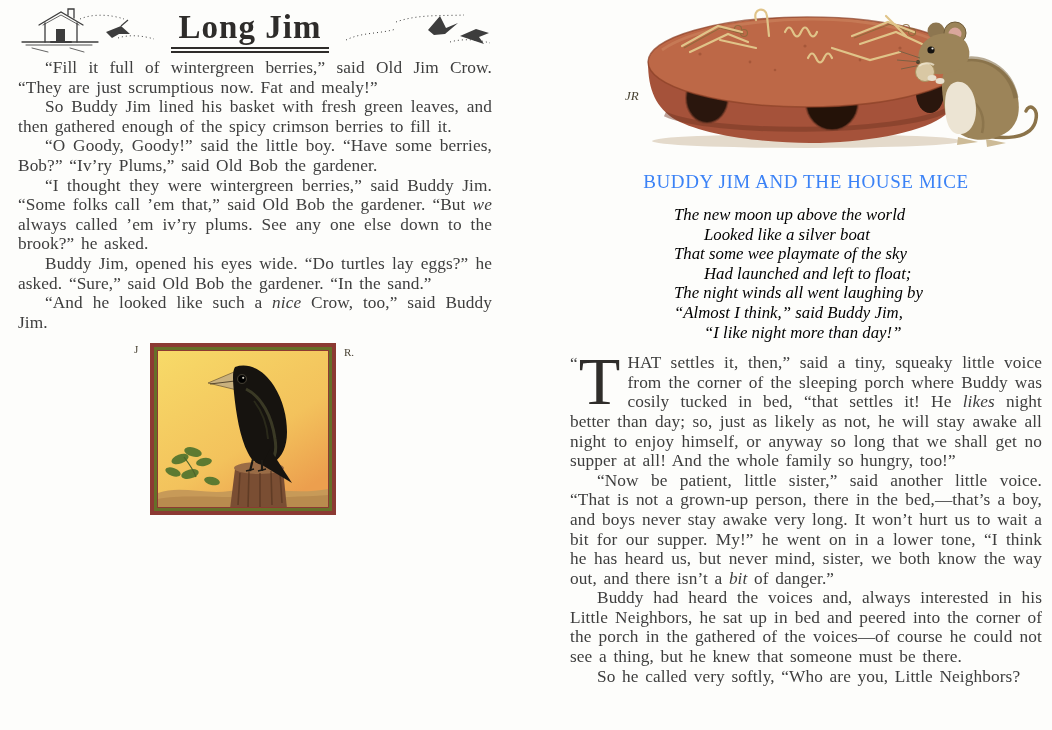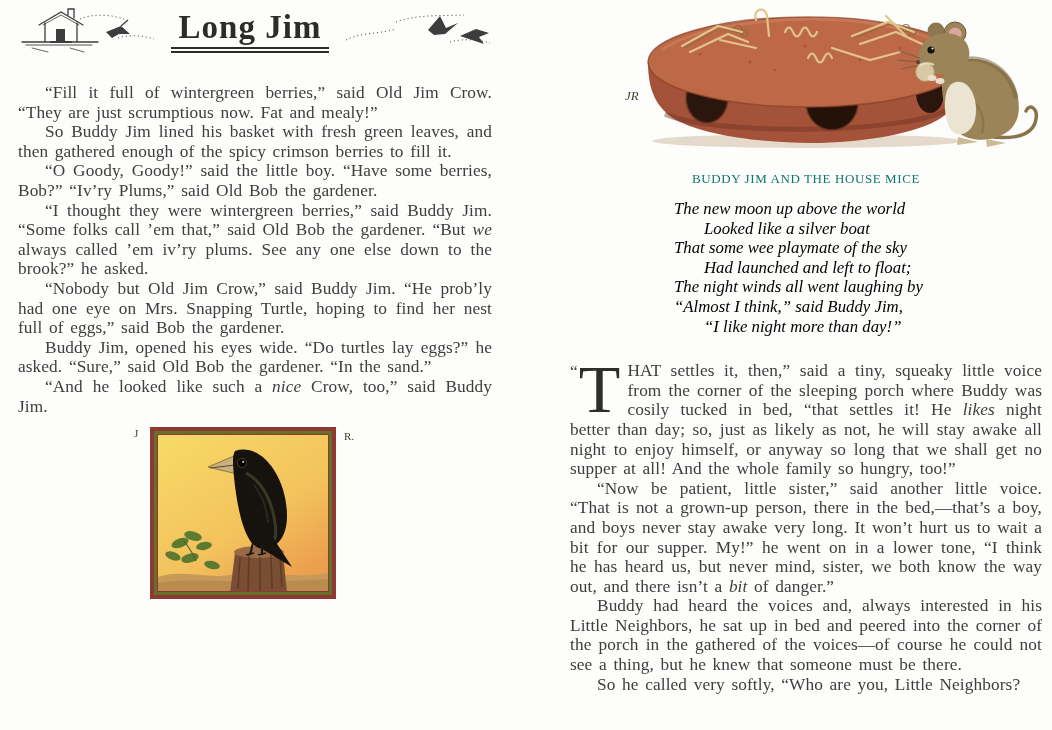--- a/index.html
+++ b/index.html
@@ -18,40 +18,40 @@
 
   
   .header-row { display: flex; align-items: center; justify-content: space-between; height: 54px; margin-top: 4px; }
   .book-title {
     font-size: 33px; font-weight: bold; letter-spacing: 1px;
     color: #2e2c2a; white-space: nowrap;
     border-bottom: 6px double #2e2c2a; padding: 0 8px 1px 8px;
   }
 
   
-  .text-col { margin-top: 25px; }
+  .text-col { margin-top: 0; }
   .body-text {
     margin: 0; font-size: 17.3px; line-height: 19.6px;
     text-align: justify; text-indent: 27px;
     word-spacing: 2.2px; letter-spacing: 0.1px;
   }
   em { font-style: italic; }
 
   
   .crow-figure { position: relative; margin: 3px 0 0 114px; width: 250px; height: 192px; }
   .crow-svg { position: absolute; left: 18px; top: 8px; }
   .initial { position: absolute; font-size: 11px; color: #4a4334; }
   .initial-j { left: 2px;   top: 8px; }
   .initial-r { left: 212px; top: 11px; }
 
   
   .mouse-figure { margin-top: 2px; height: 152px; }
   .chapter-heading {
-    text-align: center; font-size: 13px; font-weight: normal;
-    letter-spacing: 0.6px; color: #0f766e; margin: 17px 0 0 0;
+    text-align: center; font-size: 19px; font-weight: normal;
+    letter-spacing: 0.6px; color: #3b82f6; margin: 17px 0 0 0;
   }
   .poem {
     margin: 12px 0 11px 104px; font-style: italic;
     font-size: 16.8px; line-height: 19.6px; color: #000000;
   }
   .poem-line { white-space: nowrap; }
   .poem-line.indent { padding-left: 30px; }
 
   
   .dropcap-para { text-indent: 0; }
@@ -94,21 +94,20 @@
       <path d="M86,22 L98,8 L104,20 L116,15 L103,26 L92,27 Z" fill="#3d3d3d"></path>
       <path d="M118,28 L134,21 L147,25 L137,29 L142,36 L127,31 Z" fill="#3d3d3d"></path>
     </svg>
   </div>
 
   <div class="text-col">
     <p class="body-text">“Fill it full of wintergreen berries,” said Old Jim Crow. “They are just scrumptious now.  Fat and mealy!”</p>
     <p class="body-text">So Buddy Jim lined his basket with fresh green leaves, and then gathered enough of the spicy crimson berries to fill it.</p>
     <p class="body-text">“O Goody, Goody!” said the little boy.  “Have some berries, Bob?”  “Iv’ry Plums,” said Old Bob the gardener.</p>
     <p class="body-text">“I thought they were wintergreen berries,” said Buddy Jim.  “Some folks call ’em that,” said Old Bob the gardener. “But <em>we</em> always called ’em iv’ry plums.  See any one else down to the brook?” he asked.</p>
-    <p class="body-text">“Nobody but Old Jim Crow,” said Buddy Jim.  “He prob’ly had one eye on Mrs. Snapping Turtle, hoping to find her nest full of eggs,” said Bob the gardener.</p>
     <p class="body-text">Buddy Jim, opened his eyes wide.  “Do turtles lay eggs?” he asked.  “Sure,” said Old Bob the gardener.  “In the sand.”</p>
     <p class="body-text">“And he looked like such a <em>nice</em> Crow, too,” said Buddy Jim.</p>
   </div>
 
   <div class="crow-figure">
     <span class="initial initial-j">J</span>
     <svg class="crow-svg" width="186" height="172" viewBox="0 0 186 172">
       <defs>
         <linearGradient id="crowsky" x1="0" y1="0" x2="0.7" y2="1">
           <stop offset="0" stop-color="#f7da68"></stop>

